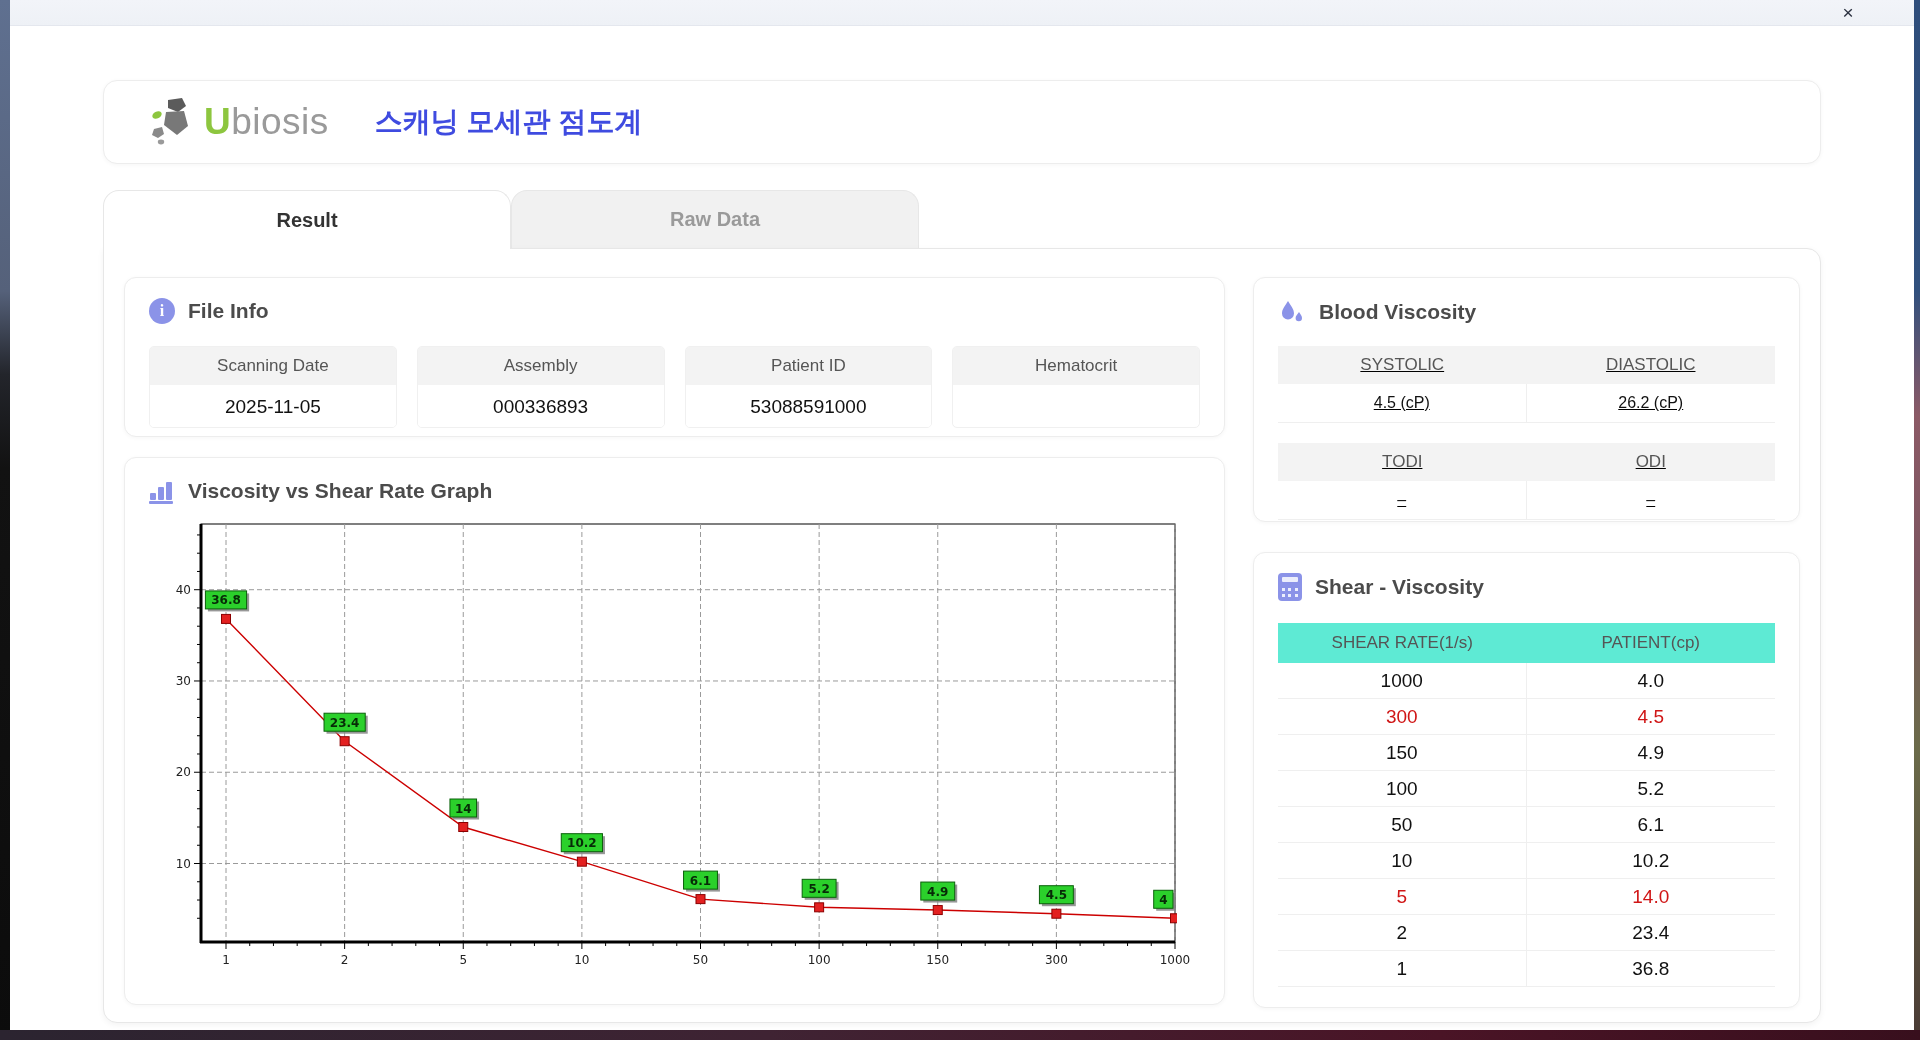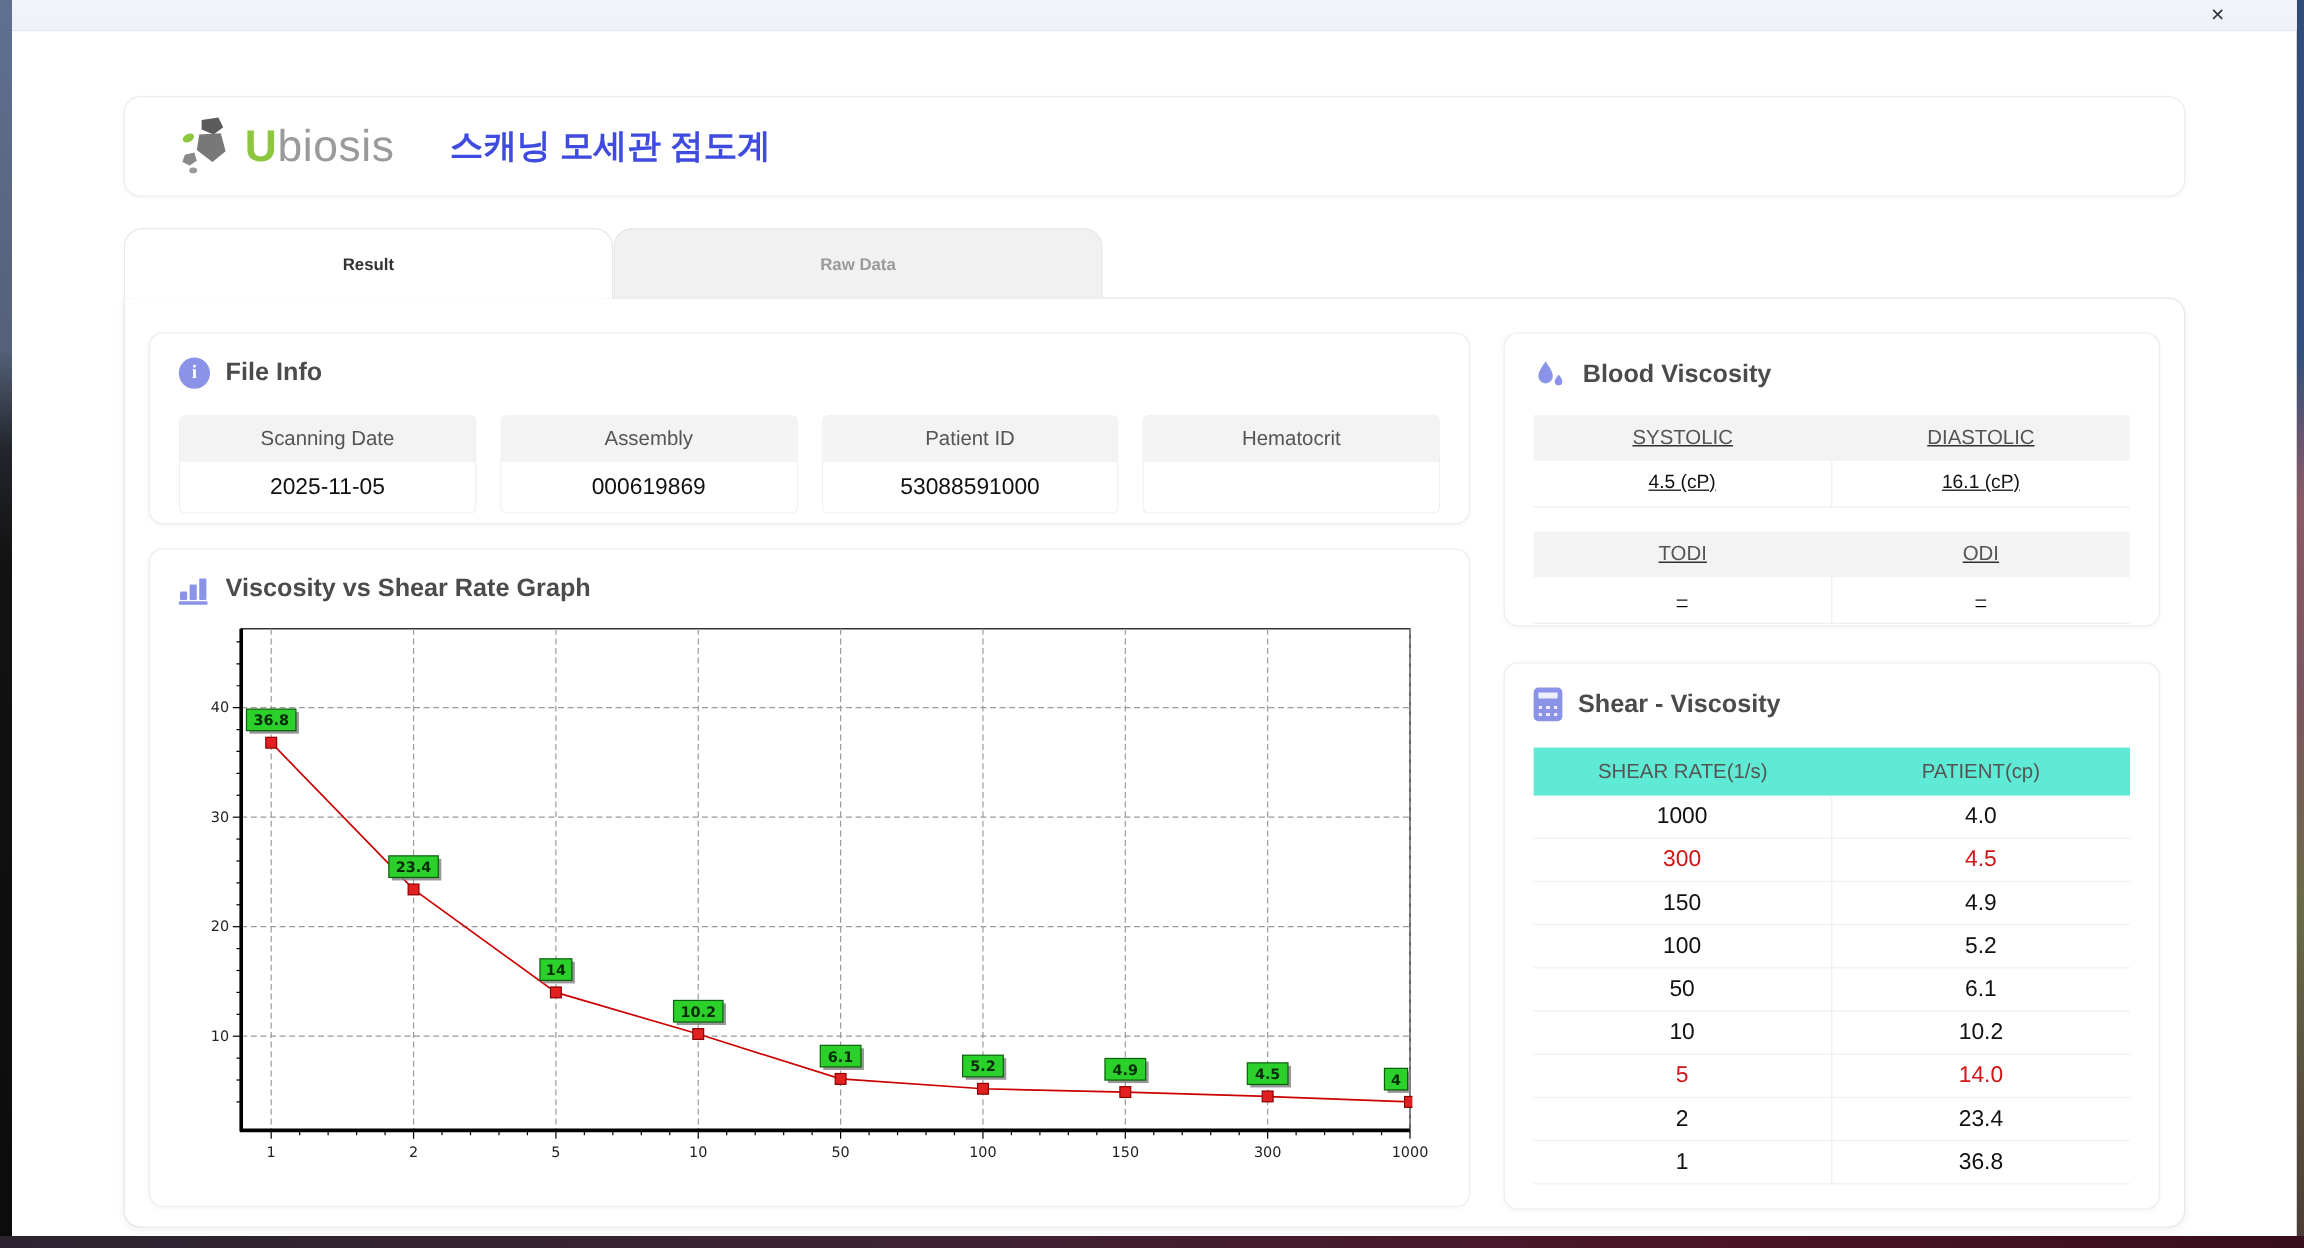--- a/index.html
+++ b/index.html
@@ -30,21 +30,21 @@
     border-radius:14px; box-shadow:0 1px 4px rgba(0,0,0,.04);
     display:flex; align-items:center; padding:0 42px; background:#fff; }
   .logo { display:flex; align-items:center; gap:6px; }
   .logo-text { font-size:37px; letter-spacing:.5px; color:#9a9a9a; font-weight:500; }
   .logo-text .u { color:#8dc63f; font-weight:bold; }
   .app-title { margin-left:46px; font-size:28px; font-weight:bold; color:#3f4be0; }
 
   
   .tabs { display:flex; margin-top:26px; height:58px; }
   .tab { width:408px; display:flex; align-items:center; justify-content:center;
-    font-size:14px; font-weight:bold; border-radius:16px 16px 0 0; cursor:pointer; }
+    font-size:20px; font-weight:bold; border-radius:16px 16px 0 0; cursor:pointer; }
   .tab.active { background:#fff; border:1px solid #e7e7e7; border-bottom:none;
     color:#333; position:relative; z-index:3; margin-bottom:-1px; }
   .tab.inactive { background:#f1f1f1; border:1px solid #e7e7e7; border-bottom:none;
     color:#9a9a9a; }
 
   
   .panel { border:1px solid #e7e7e7; border-radius:0 14px 14px 14px;
     box-shadow:0 2px 6px rgba(0,0,0,.05); background:#fff;
     padding:28px 20px 20px 20px; display:flex; gap:28px; height:775px; position:relative; z-index:1; }
   .left-col { flex:1; display:flex; flex-direction:column; gap:20px; }
@@ -149,21 +149,21 @@
             <span class="info-icon">i</span>
             <span>File Info</span>
           </div>
           <div class="fi-fields" id="fi-fields">
               <div class="fi-field">
                 <div class="fi-label">Scanning Date</div>
                 <div class="fi-value">2025-11-05</div>
               </div>
               <div class="fi-field">
                 <div class="fi-label">Assembly</div>
-                <div class="fi-value">000619869</div>
+                <div class="fi-value">000336893</div>
               </div>
               <div class="fi-field">
                 <div class="fi-label">Patient ID</div>
                 <div class="fi-value">53088591000</div>
               </div>
               <div class="fi-field">
                 <div class="fi-label">Hematocrit</div>
                 <div class="fi-value"></div>
               </div>
             </div>
@@ -333,21 +333,21 @@
             <span>Blood Viscosity</span>
           </div>
           <div id="bv-groups">
               <div class="bv-group">
                 <div class="bv-row bv-head">
                   <div>SYSTOLIC</div>
                   <div>DIASTOLIC</div>
                 </div>
                 <div class="bv-row bv-val">
                   <div>4.5 (cP)</div>
-                  <div>16.1 (cP)</div>
+                  <div>26.2 (cP)</div>
                 </div>
               </div>
               <div class="bv-group">
                 <div class="bv-row bv-head">
                   <div>TODI</div>
                   <div>ODI</div>
                 </div>
                 <div class="bv-row bv-val">
                   <div>–</div>
                   <div>–</div>

